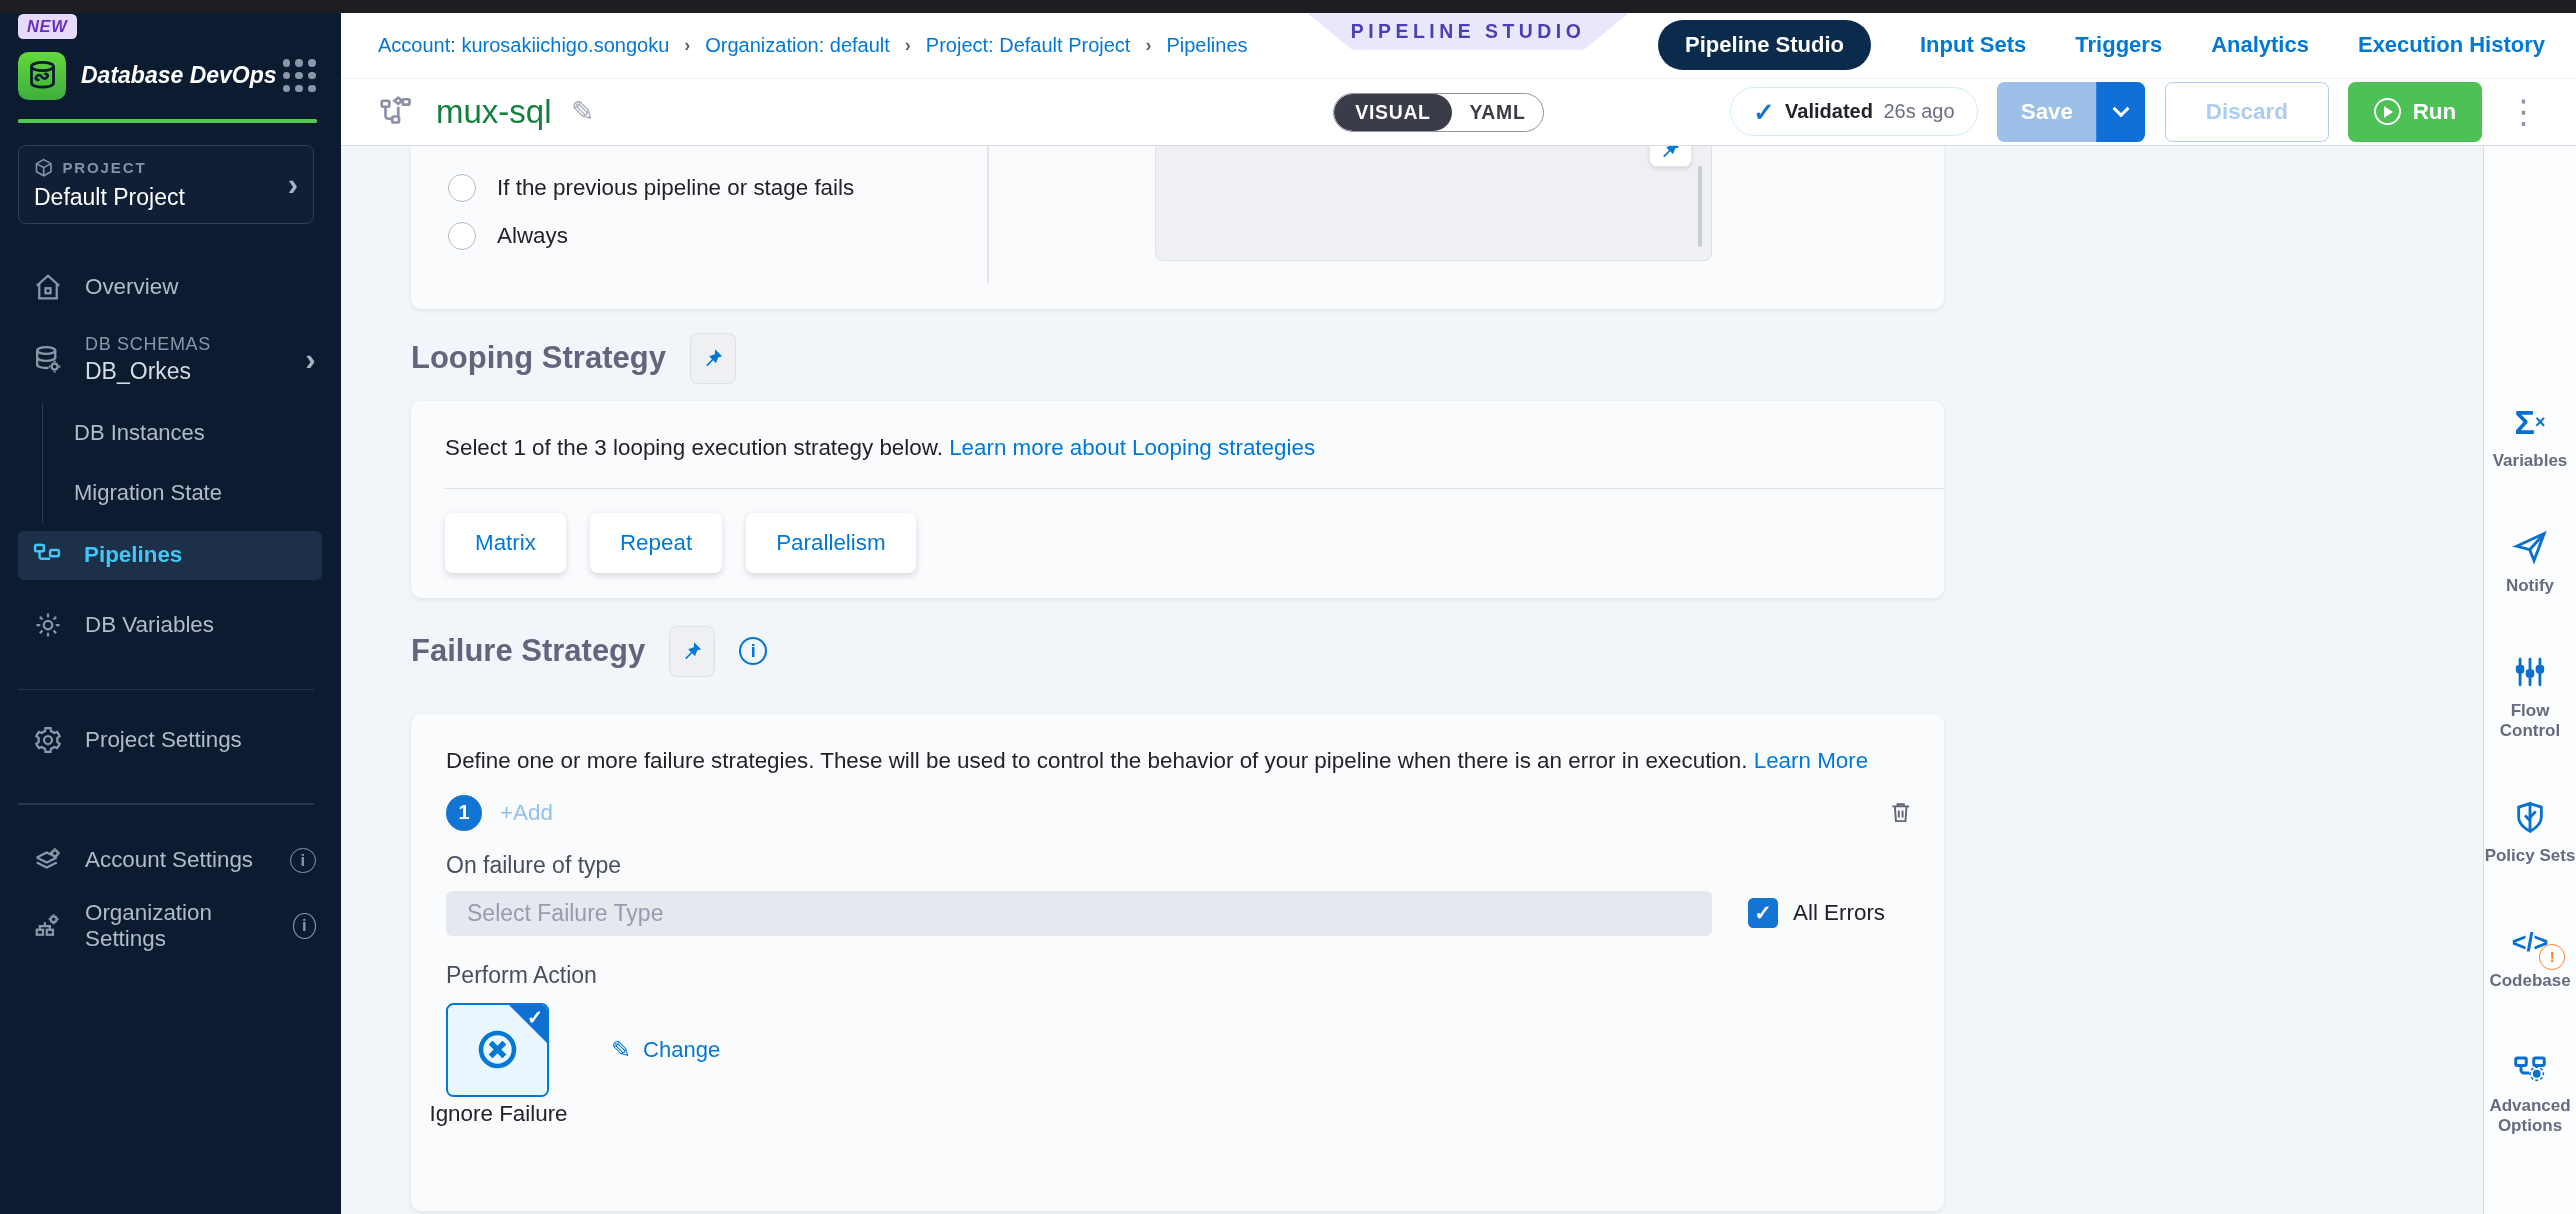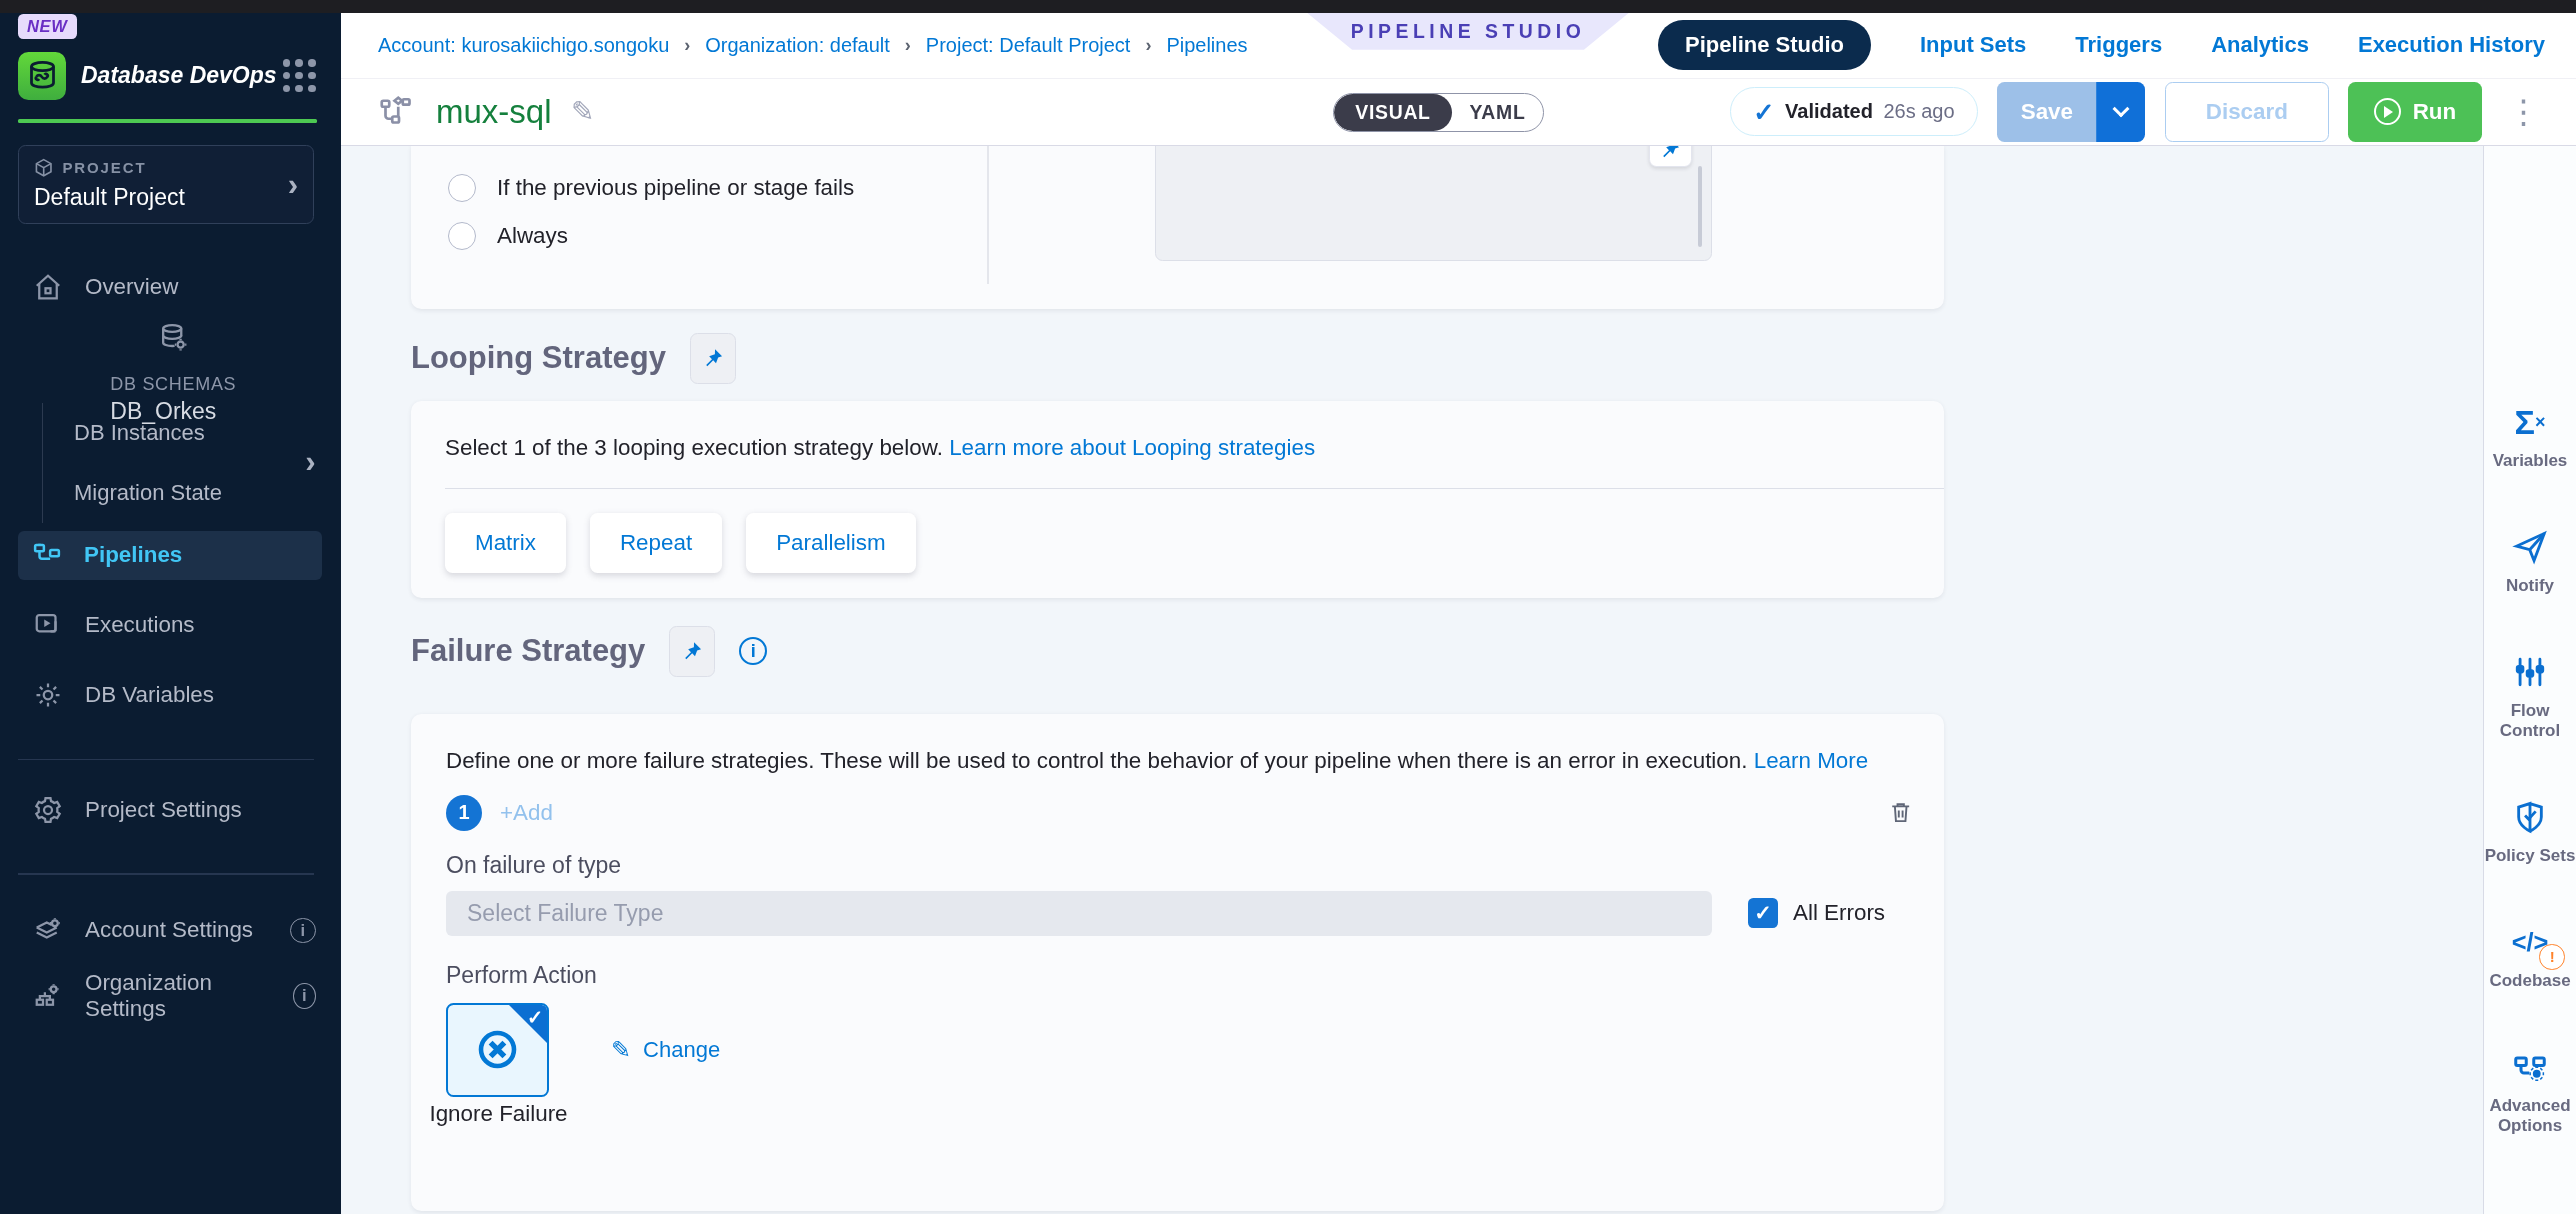--- a/index.html
+++ b/index.html
@@ -22,21 +22,21 @@
 
   .project-card { margin:22.4px 27px 0 18px; border:1.5px solid #30405a; background:#101f36; border-radius:7.5px; padding:12px 15px; display:flex; align-items:center; cursor:pointer; }
   .pc-text { flex:1; }
   .pc-label-row { display:flex; align-items:center; gap:9px; color:#8691a5; font-size:15px; font-weight:bold; letter-spacing:1.9px; }
   .pc-name { margin-top:6px; color:#ffffff; font-size:23px; }
   .chev { color:#aab2c2; font-size:31px; line-height:1; font-weight:bold; }
 
   .side-nav { margin-top:39px; }
   .ni { display:flex; align-items:center; gap:21px; height:49px; padding:0 25.4px 0 31px; font-size:22.4px; color:#b4bac8; cursor:pointer; }
   .ni .nicon { width:33px; display:flex; justify-content:center; color:#8d96a9; flex:0 0 auto; }
-  .ni-schemas { height:75px; margin-top:10.5px;flex-direction:column; }
+  .ni-schemas { height:75px; margin-top:10.5px; }
   .schema-text .small { font-size:18px; color:#8d96a9; letter-spacing:0.7px; }
   .schema-text .big { font-size:23px; color:#d7dbe3; margin-top:3px; }
   .ni-schemas .chev { margin-left:auto; }
   .sub-group { margin:6px 0 3px 42px; border-left:1.5px solid #2c3a50; }
   .sub-item { display:flex; align-items:center; height:60px; padding-left:31px; font-size:22px; color:#b4bac8; cursor:pointer; }
   .ni.active { margin:7.5px 19.4px 0 18px; padding:0 12px; background:#1c3049; border-radius:6px; color:#41c6f5; font-weight:bold; }
   .ni.active .nicon { color:#41c6f5; }
   .ni-gap { margin-top:21px; }
   .side-divider { height:1.5px; background:#263650; margin:39px 27px 0 18px; }
   .info-dot { margin-left:auto; width:25.4px; height:25.4px; border:1.5px solid #8d96a9; border-radius:50%; color:#8d96a9; font-size:16.5px; font-weight:bold; display:flex; align-items:center; justify-content:center; font-style:normal; }
@@ -228,30 +228,20 @@
           <svg width="30" height="30" viewBox="0 0 24 24" fill="none" stroke="currentColor" stroke-width="2">
               <rect x="2.5" y="4" width="7" height="5" rx="1"></rect>
               <rect x="14.5" y="8" width="7" height="5" rx="1"></rect>
               <path d="M6 9v4a2 2 0 0 0 2 2h6.5"></path>
               <path d="M6 4V3"></path>
             </svg>
         </span>
         <span>Pipelines</span>
       </div>
 
-      <div class="ni ni-gap">
-        <span class="nicon">
-          <svg width="30" height="30" viewBox="0 0 24 24" fill="none" stroke="currentColor" stroke-width="1.8">
-              <rect x="3" y="4" width="15" height="13" rx="2"></rect>
-              <path d="M9 7.5l5 3-5 3z" fill="currentColor" stroke="none"></path>
-              <path d="M18 9v8M14 17h4"></path>
-            </svg>
-        </span>
-        <span>Executions</span>
-      </div>
 
       <div class="ni ni-gap">
         <span class="nicon">
           <svg width="30" height="30" viewBox="0 0 24 24" fill="none" stroke="currentColor" stroke-width="1.8">
               <circle cx="12" cy="12" r="3.4"></circle>
               <path d="M12 2.8v3M12 18.2v3M2.8 12h3M18.2 12h3M5.5 5.5l2.1 2.1M16.4 16.4l2.1 2.1M18.5 5.5l-2.1 2.1M7.6 16.4l-2.1 2.1"></path>
             </svg>
         </span>
         <span>DB Variables</span>
       </div>

